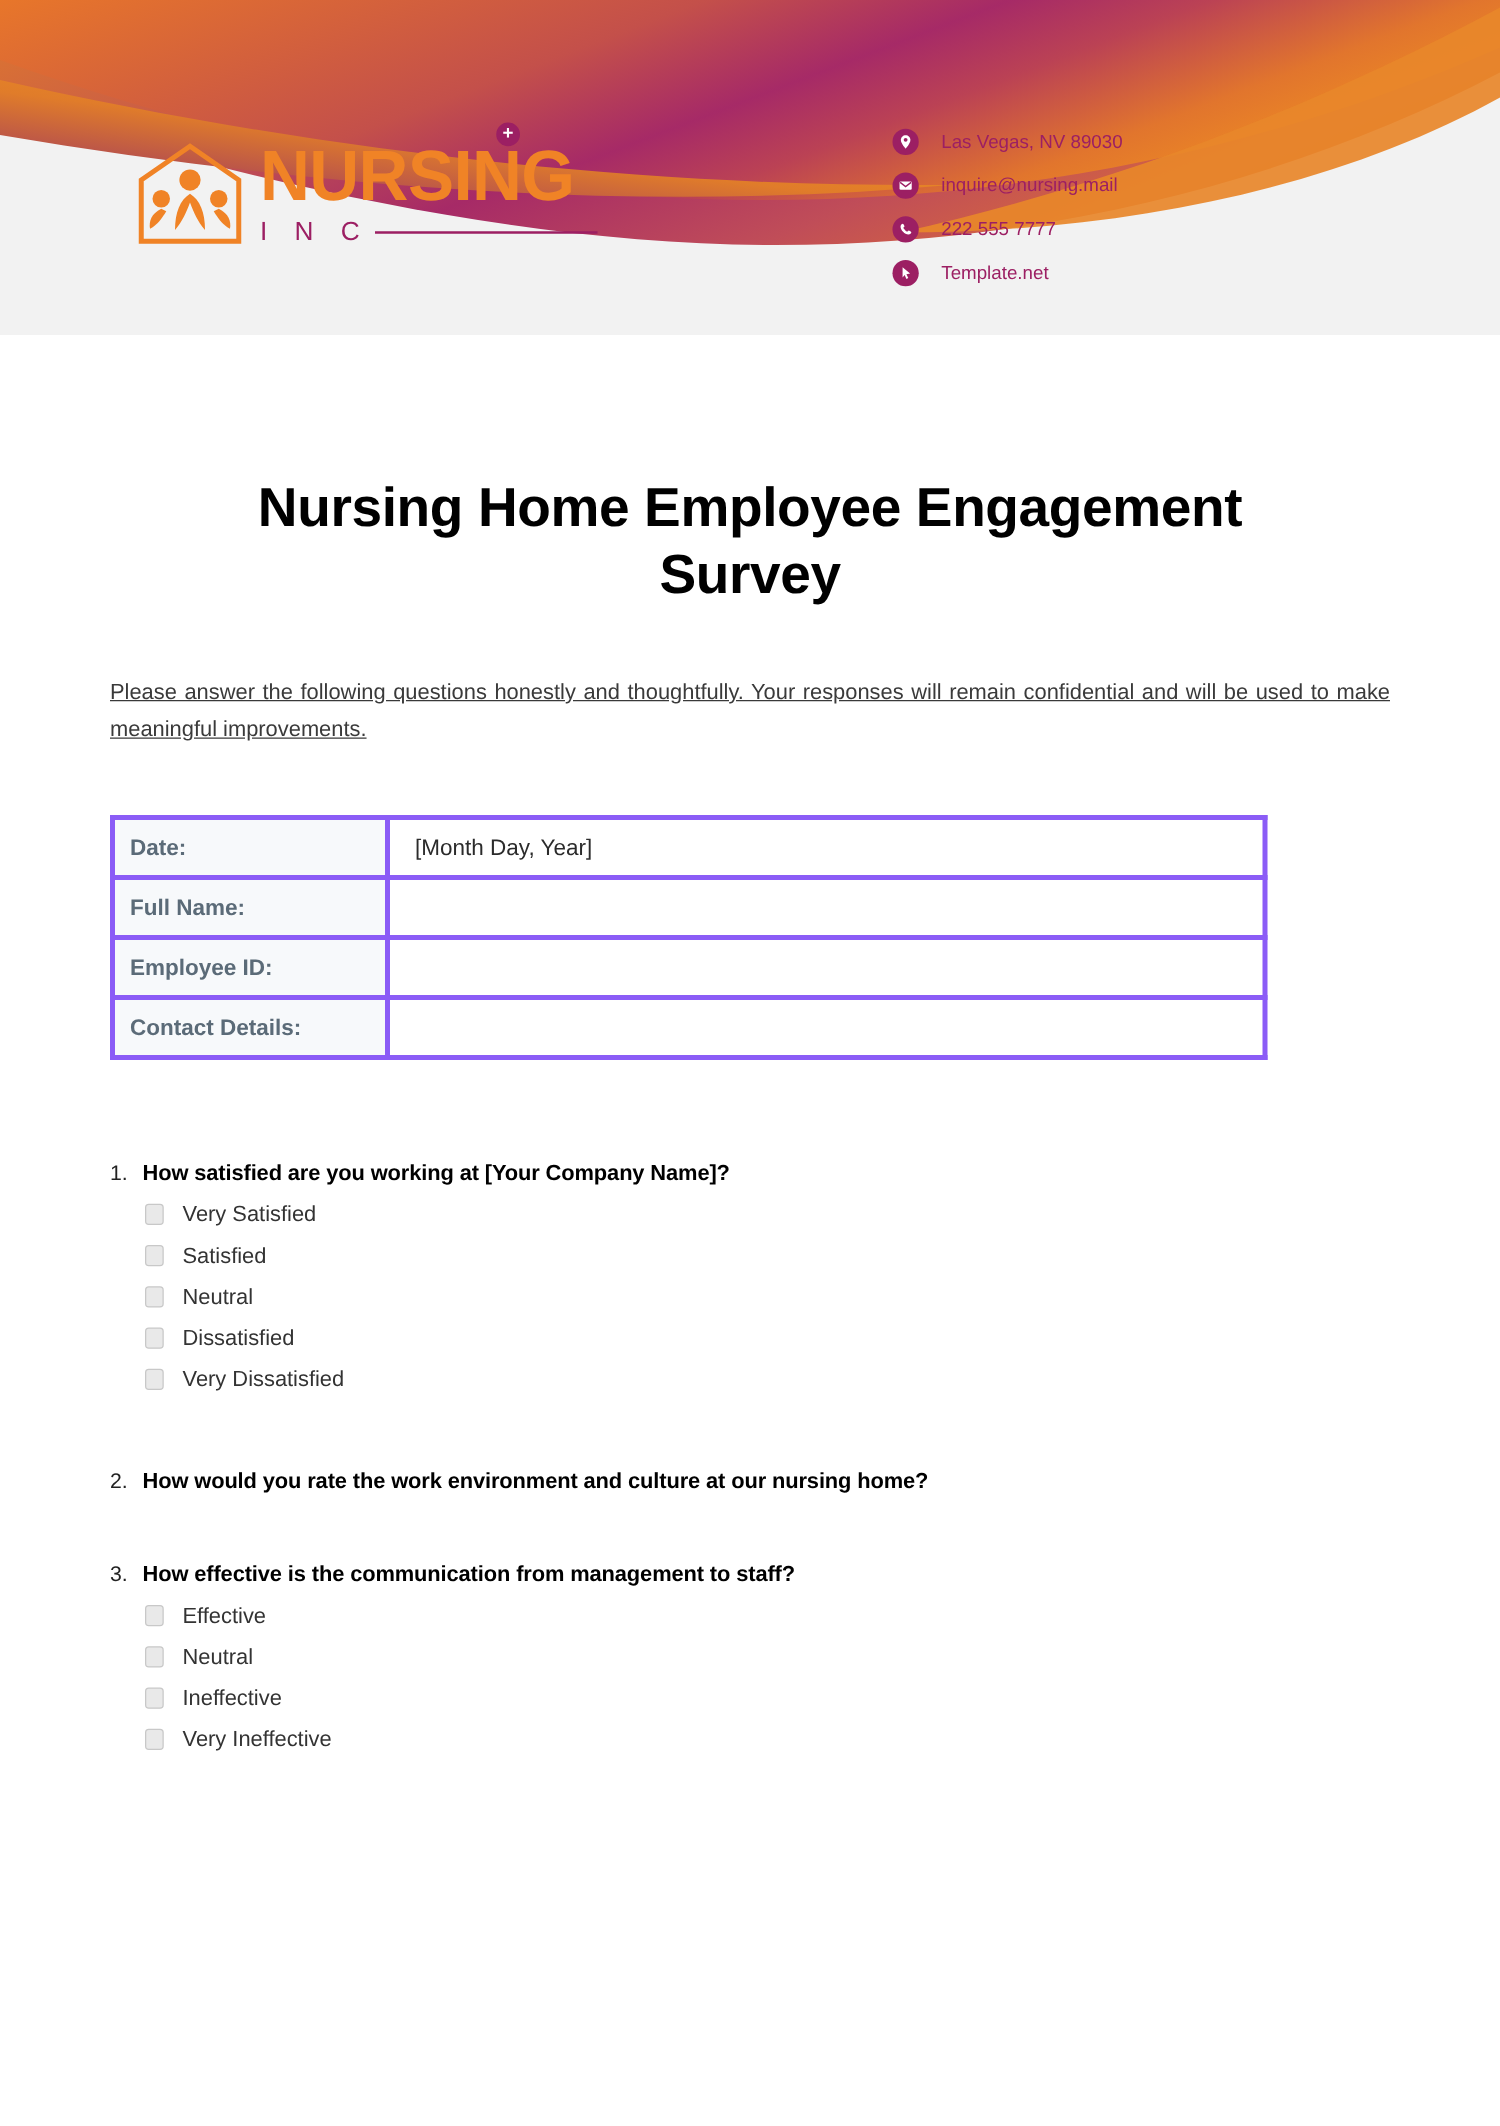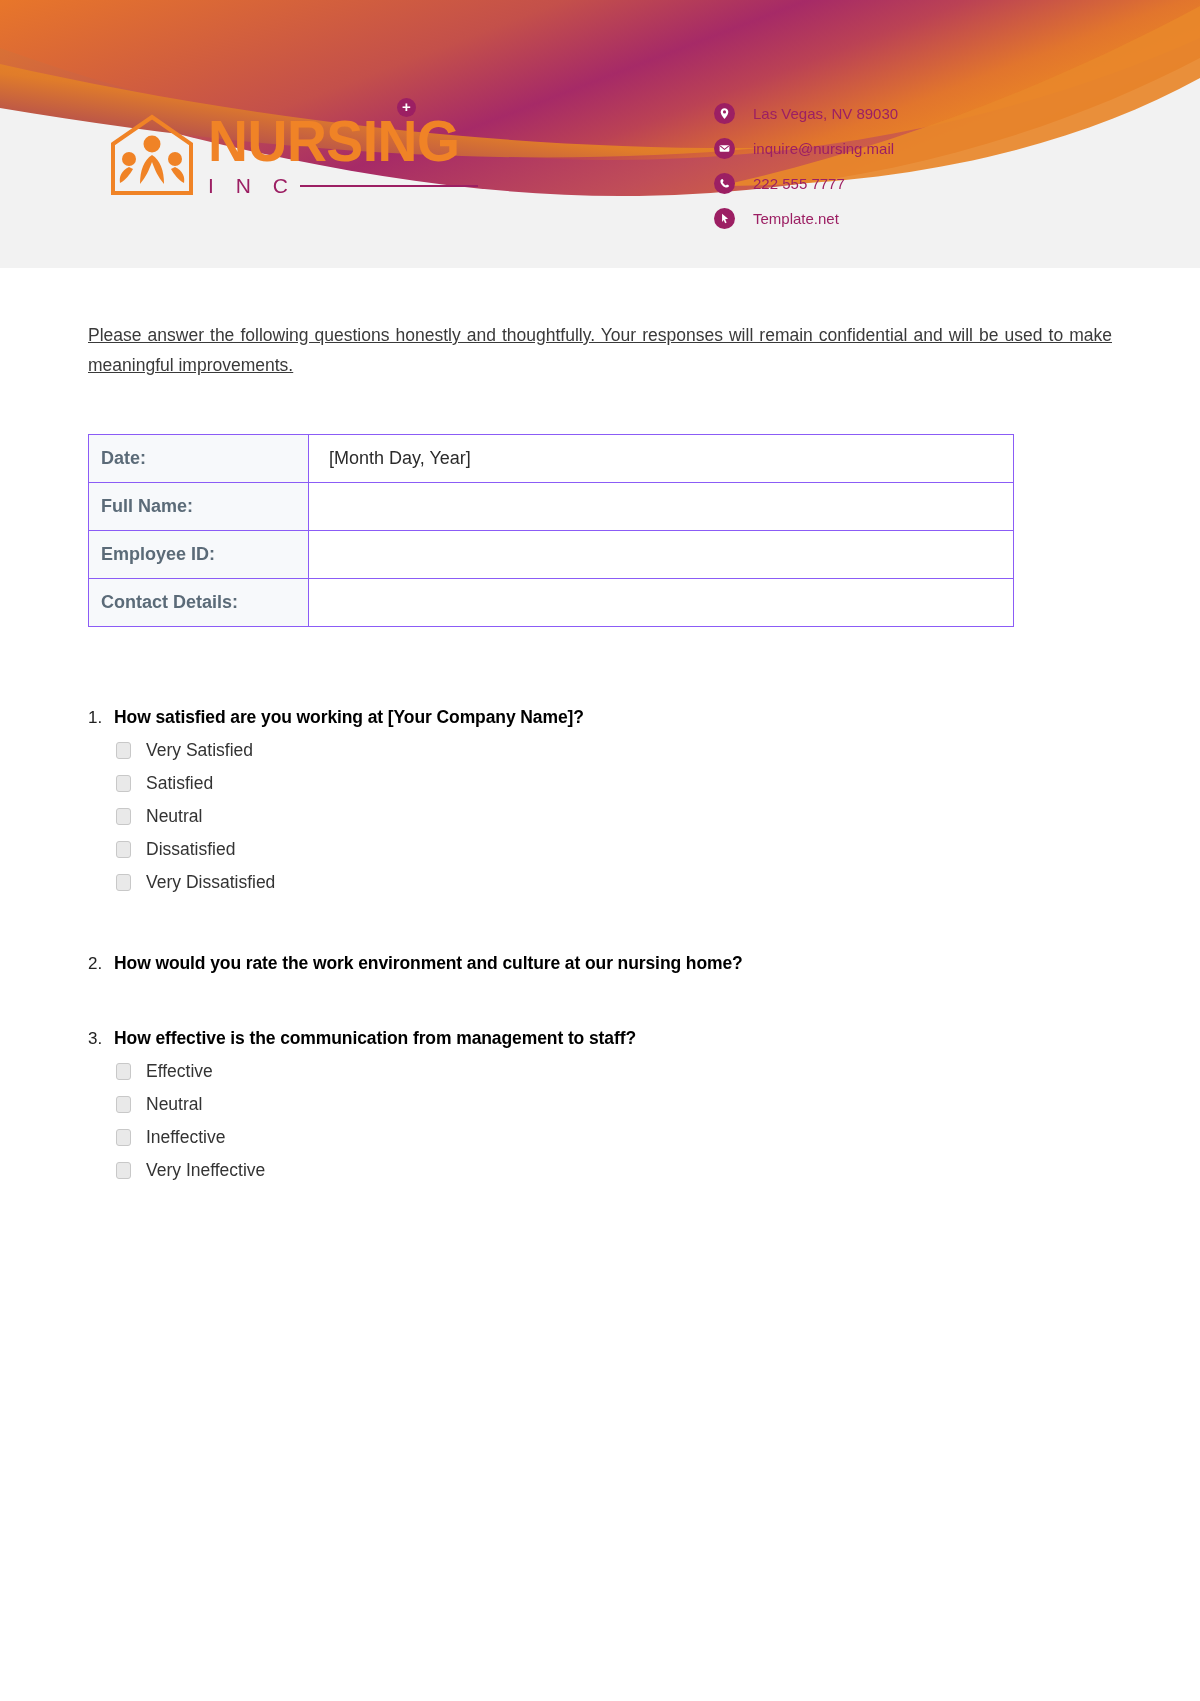--- a/index.html
+++ b/index.html
@@ -166,21 +166,21 @@
   }
 
   
   .info-table {
     margin-top: 54px;
     width: 926px;
     border-collapse: collapse;
     table-layout: fixed;
   }
   .info-table td {
-    border: 1px solid #8b5cf6;
+    border: 4px solid #8b5cf6;
     height: 48px;
     vertical-align: middle;
     margin-top: 28px;
   }
   .info-label {
     width: 220px;
     background: #f7f9fb;
     color: #5b6b78;
     font-weight: bold;
     font-size: 18px;
@@ -350,20 +350,21 @@
         </span>
         <span class="contact-text">Template.net</span>
       </div>
 
     </div>
   </div>
 </div>
 
 <div class="page">
 
+  <h1 class="doc-title">Nursing Home Employee Engagement Survey</h1>
 
   <p class="doc-intro">Please answer the following questions honestly and thoughtfully. Your responses will remain confidential and will be used to make meaningful improvements.</p>
 
   <table class="info-table">
     <tbody>
       <tr>
         <td class="info-label">Date:</td>
         <td class="info-value">[Month Day, Year]</td>
       </tr>
       <tr>

